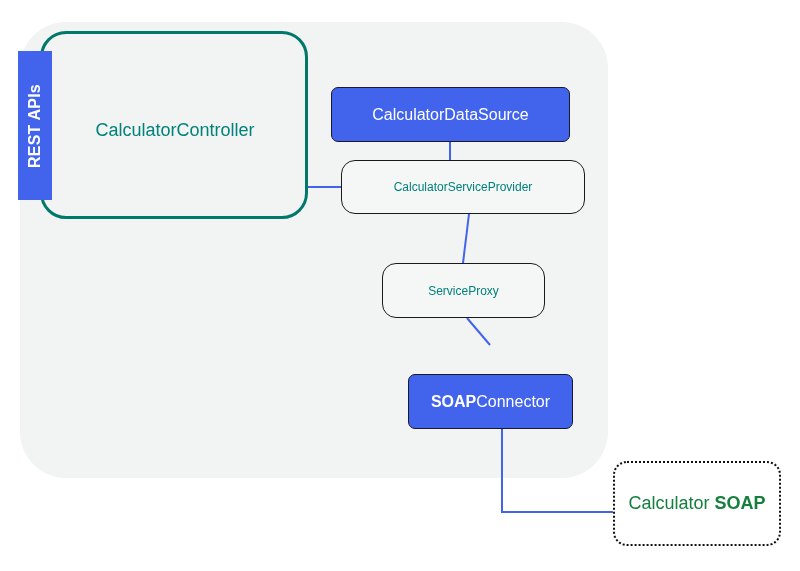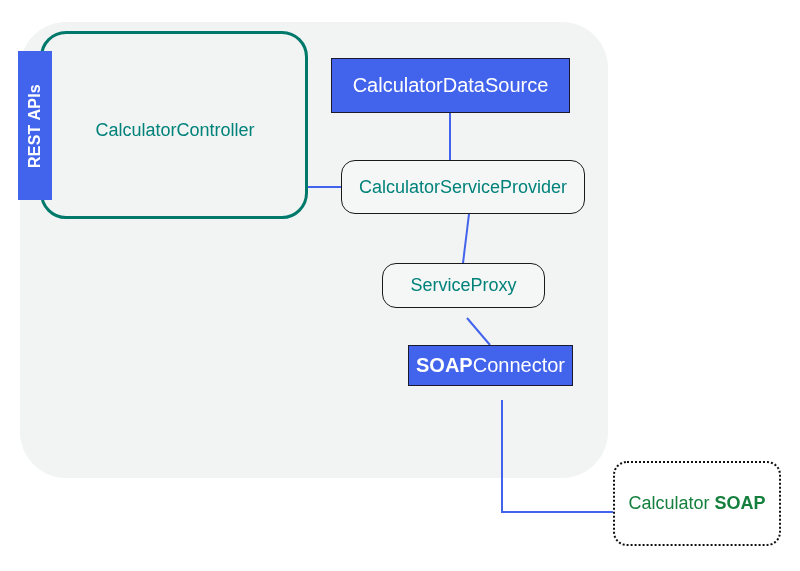--- a/index.html
+++ b/index.html
@@ -98,31 +98,32 @@
     box-sizing: border-box;
     display: flex;
     align-items: center;
     justify-content: center;
     text-align: center;
     z-index: 4;
   }
   .node-blue {
     background: #4263eb;
     border: 1.6px solid #1a1a2e;
-    border-radius: 0;
+    border-radius: 7px;
     color: #ffffff;
-    font-size: 20px;
-    font-weight: 400;
+    font-size: 16px;
+    font-weight: 400;
+    margin-top: 29px;
   }
   .node-light {
     background: #f5f7f6;
     border: 1.6px solid #1a1a1a;
     border-radius: 14px;
     color: #00827a;
-    font-size: 18px;
+    font-size: 12px;
     font-weight: 400;
   }
   .node-dotted {
     background: #ffffff;
     border: 2.4px dotted #111111;
     border-radius: 14px;
     color: #15803d;
     font-size: 18px;
     font-weight: 400;
     line-height: 1.38;
@@ -130,24 +131,24 @@
   .node b { font-weight: 700; }
 
   
   #node-datasource {
     left: 331px; top: 58px; width: 239px; height: 55px;
   }
   #node-serviceprovider {
     left: 341px; top: 160px; width: 244px; height: 54px;
   }
   #node-serviceproxy {
-    left: 382px; top: 263px; width: 163px; height: 45px;
+    left: 382px; top: 263px; width: 163px; height: 55px;
   }
   #node-soapconnector {
-    left: 408px; top: 345px; width: 165px; height: 41px;
+    left: 408px; top: 345px; width: 165px; height: 55px;
   }
   #node-soapwebservice {
     left: 613px; top: 461px; width: 168px; height: 85px;
   }
 </style>
 </head>
 <body>
 
 <div id="diagram-root">
 

